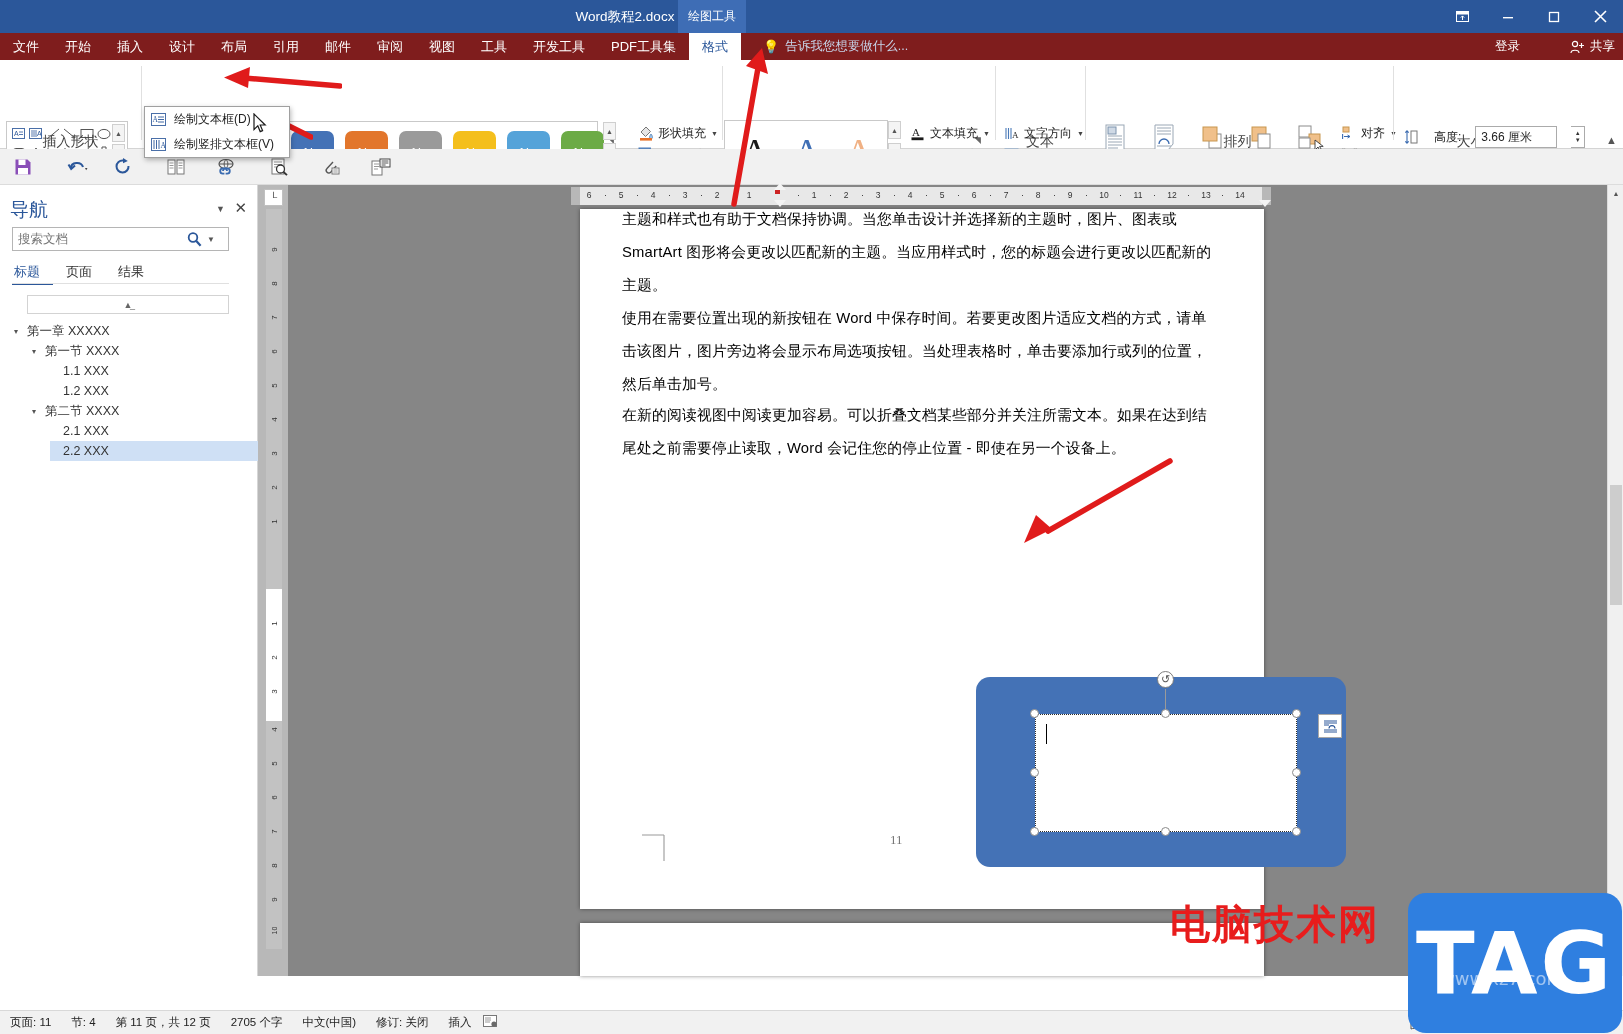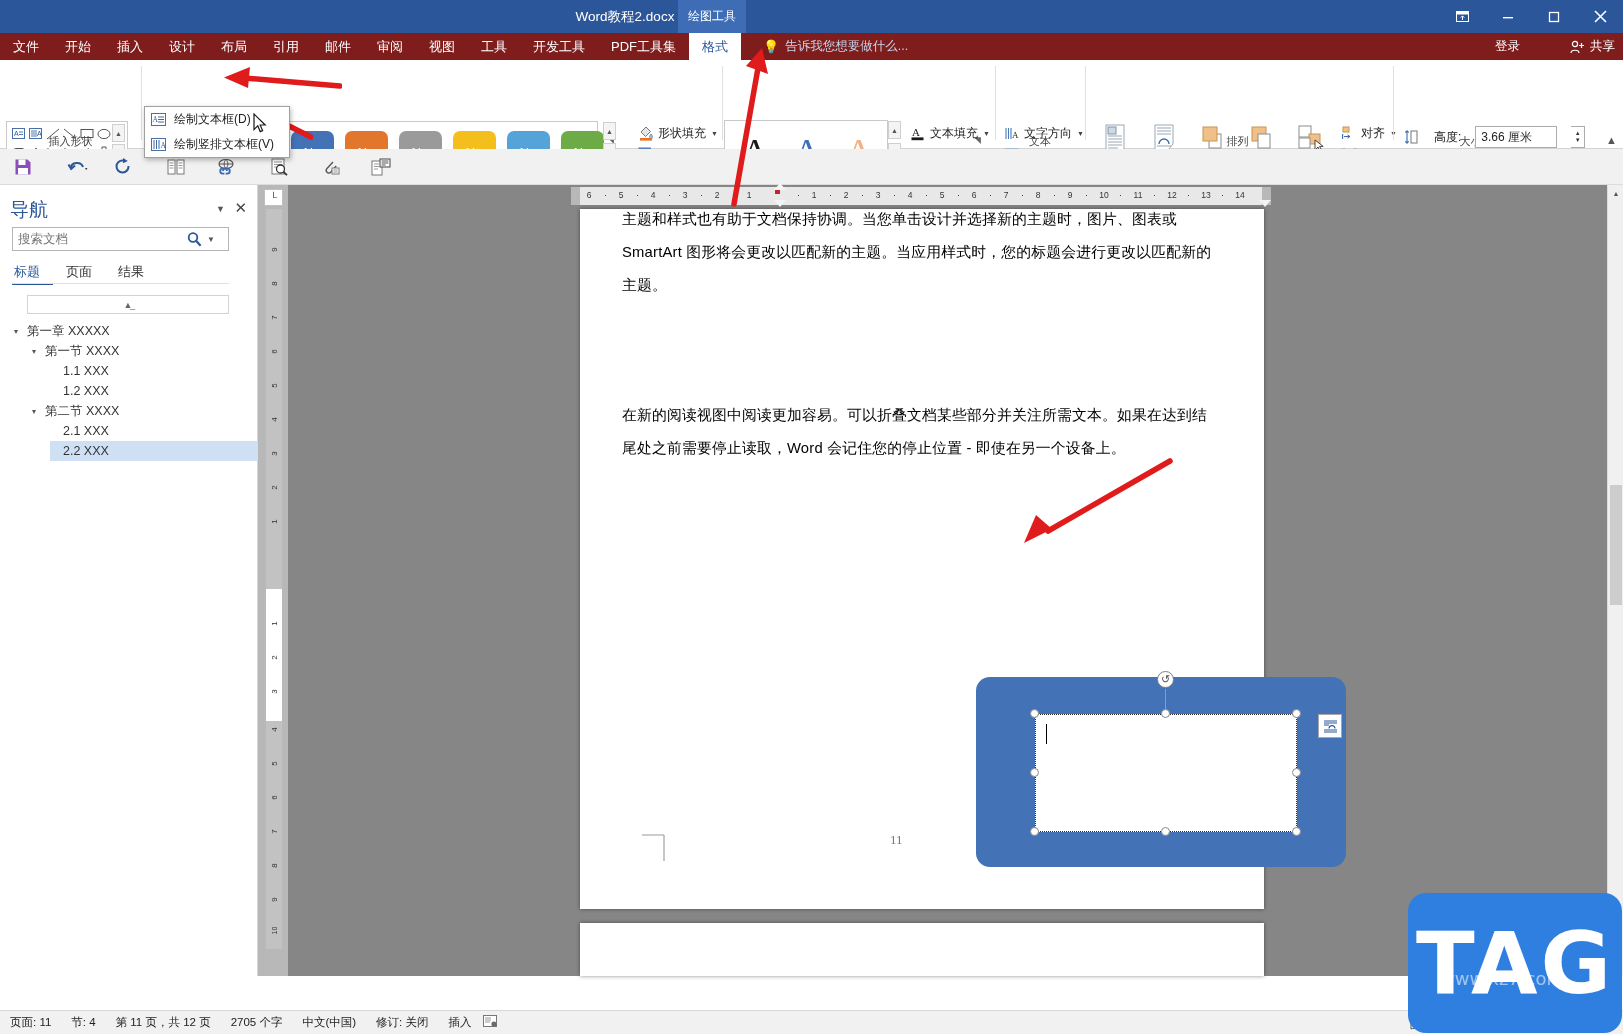--- a/index.html
+++ b/index.html
@@ -61,21 +61,21 @@
   }
 
   
   .ribbon {
     position: absolute; left: 0; top: 60px; width: 1623px; height: 89px;
     background: #ffffff; border-bottom: 1px solid #d4d4d4;
   }
   .rgroup { position: absolute; top: 0; height: 89px; }
   .rgroup-label {
     position: absolute; bottom: 1px; width: 100%; text-align: center;
-    font-size: 11px; color: #444; line-height: 13px;
+    font-size: 14px; color: #444; line-height: 13px;
   }
   .rgroup-sep {
     position: absolute; top: 6px; height: 74px; width: 1px; background: #e0e0e0;
   }
   .dlg-launcher {
     position: absolute; bottom: 2px; width: 12px; height: 12px; color: #666; font-size: 9px;
   }
 
   
   .shapes-box {
@@ -986,20 +986,23 @@
       <div class="vruler-num" style="top:608px;">6</div>
       <div class="vruler-num" style="top:642px;">7</div>
       <div class="vruler-num" style="top:676px;">8</div>
       <div class="vruler-num" style="top:710px;">9</div>
       <div class="vruler-num" style="top:742px;font-size:7px;">10</div>
     </div>
 
     <div class="page" style="left:322px; top:24px; width:684px; height:700px;">
       <div class="page-text" style="left:42px; top:-6px; width:598px;">
         <span class="page-para">主题和样式也有助于文档保持协调。当您单击设计并选择新的主题时，图片、图表或 SmartArt 图形将会更改以匹配新的主题。当应用样式时，您的标题会进行更改以匹配新的主题。</span>
+      </div>
+      <div class="page-text" style="left:42px; top:93px; width:598px;">
+        <span class="page-para">使用在需要位置出现的新按钮在 Word 中保存时间。若要更改图片适应文档的方式，请单击该图片，图片旁边将会显示布局选项按钮。当处理表格时，单击要添加行或列的位置，然后单击加号。</span>
       </div>
       <div class="page-text" style="left:42px; top:190px; width:598px;">
         <span class="page-para">在新的阅读视图中阅读更加容易。可以折叠文档某些部分并关注所需文本。如果在达到结尾处之前需要停止读取，Word 会记住您的停止位置 - 即使在另一个设备上。</span>
       </div>
 
       <div class="mark-corner" style="left:62px; top:625px;">
         <svg width="24" height="28" viewBox="0 0 24 28">
             <path d="M0 1 L22 1 M22 1 L22 27" stroke="#9a9a9a" stroke-width="1.1" fill="none"></path>
           </svg>
       </div>
@@ -1181,18 +1184,19 @@
         <span style="position:absolute;left:0;font-size:13px;color:#555;">−</span>
         <div class="zoom-track"></div>
         <div class="zoom-mid"></div>
         <div class="zoom-thumb"></div>
         <span style="position:absolute;right:0;font-size:13px;color:#555;">+</span>
       </div>
       <div class="zoom-pct">90%</div>
     </div>
   </div>
 
+  <div class="wm-cn">电脑技术网</div>
   <div class="wm-tag">
     <span>TAG</span>
   </div>
   <div class="wm-sub">www.xz7.com</div>
 
 </div>
 
 </body></html>

